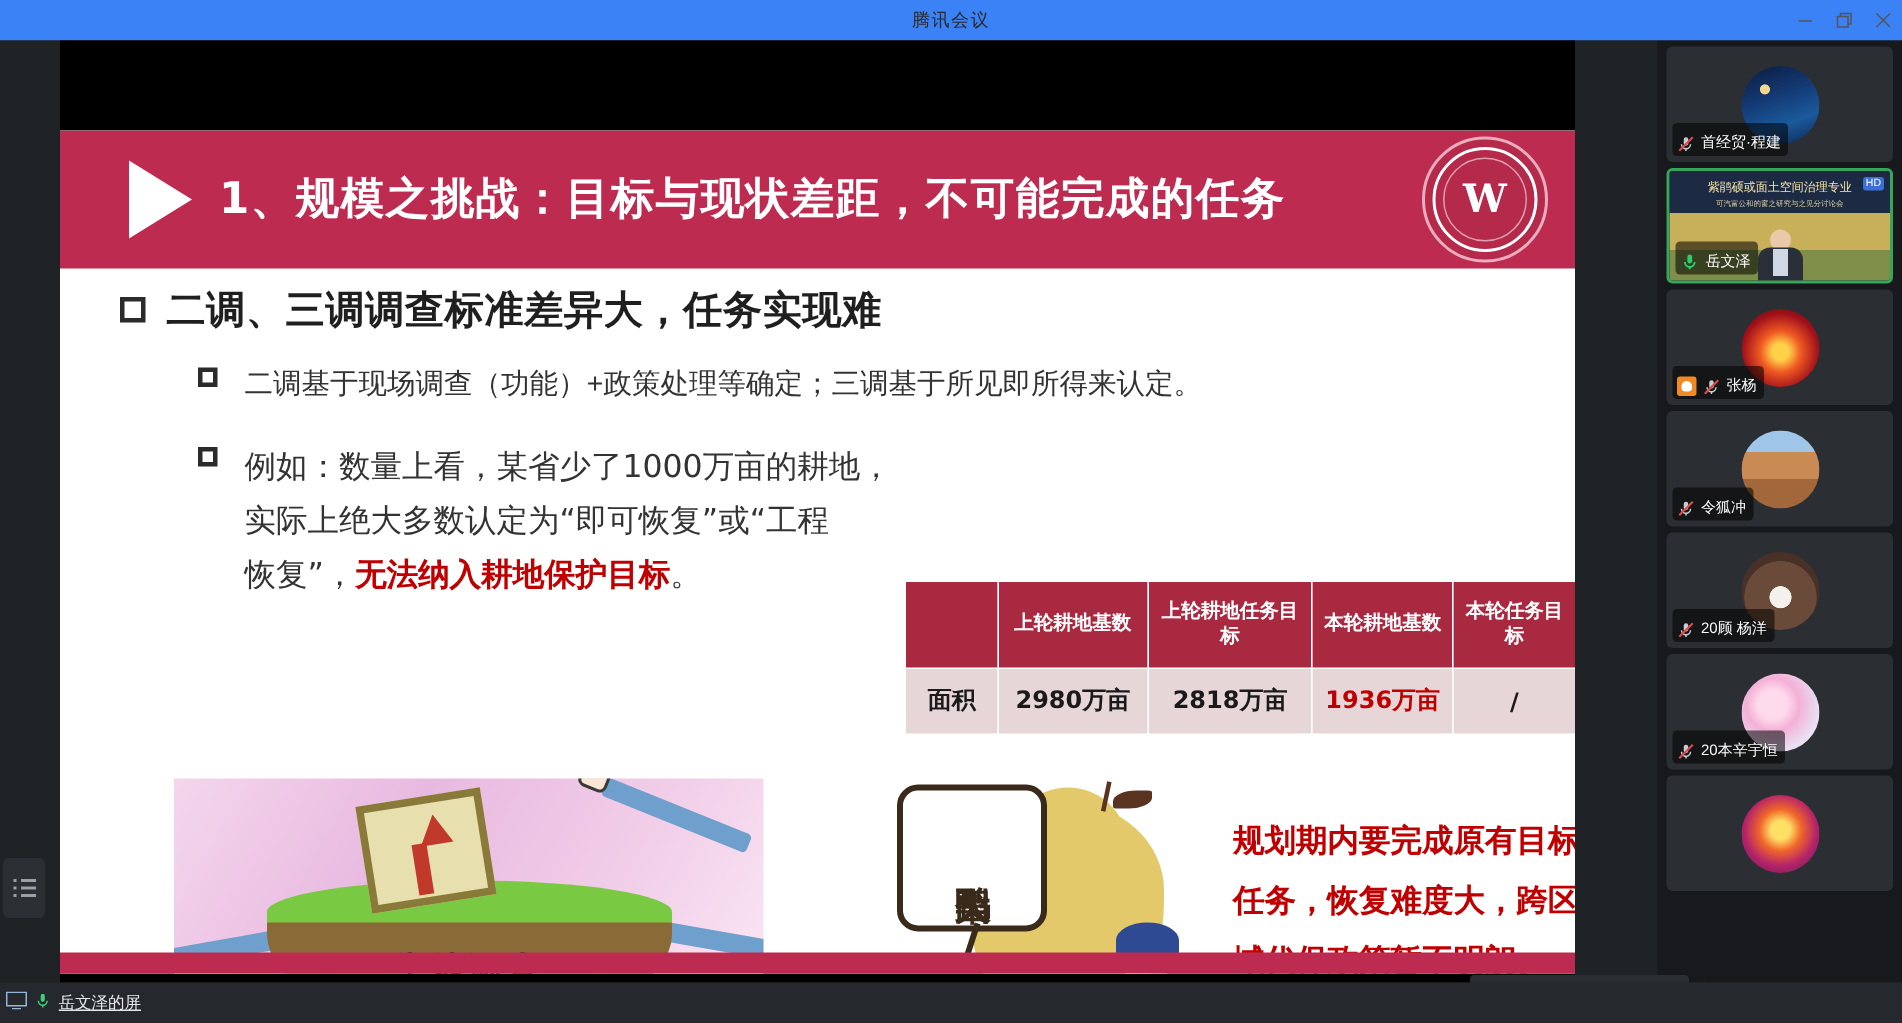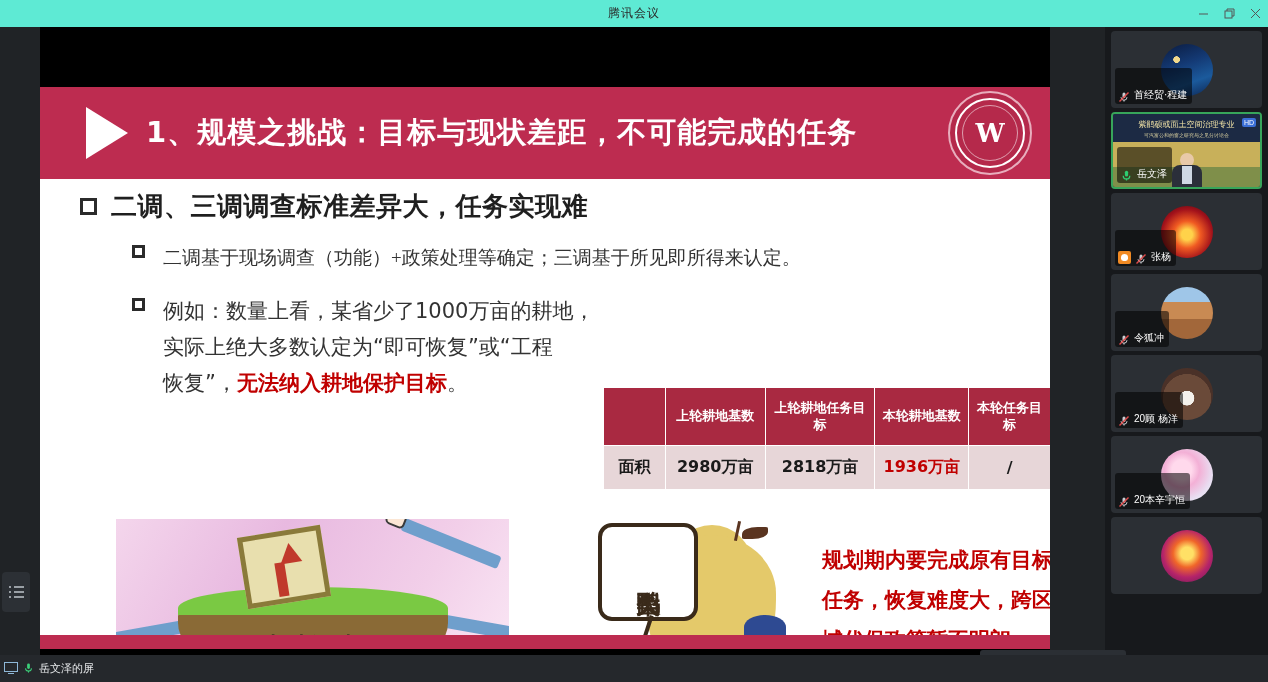--- a/index.html
+++ b/index.html
@@ -6,21 +6,21 @@
   html, body {
     width: 1268px; height: 682px;
     background: #1f2226;
     font-family: "Liberation Sans", "DejaVu Sans", sans-serif;
     overflow: hidden;
   }
 
   
   .titlebar {
     position: absolute; left: 0; top: 0; width: 1268px; height: 27px;
-    background: #5eead4;
+    background: #3b82f6;
     display: flex; align-items: center; justify-content: center;
   }
   .titlebar-title {
     font-size: 12px; color: #2a2a2a; letter-spacing: 1px;
   }
   .winctl {
     position: absolute; right: 0; top: 0; height: 27px;
     display: flex; align-items: center;
   }
   .winctl-btn {
@@ -103,21 +103,21 @@
     font-size: 26px; font-weight: bold; color: #1f1f1f; letter-spacing: .5px;
     font-family: "DejaVu Sans", sans-serif; white-space: nowrap;
   }
 
   .bullet1 {
     position: absolute; left: 92px; top: 66px;
     display: flex; align-items: flex-start; gap: 18px;
   }
   .bullet1 .txt {
     font-size: 19px; color: #333333; line-height: 1.35;
-    font-family: Liberation Serif, serif; white-space: nowrap;
+    font-family: Liberation Mono, monospace; white-space: nowrap;
   }
 
   .bullet2 {
     position: absolute; left: 92px; top: 114px;
     display: flex; align-items: flex-start; gap: 18px;
     width: 470px;
   }
   .bullet2 .txt {
     font-size: 21px; color: #333333; line-height: 1.72;
     font-family: "DejaVu Sans", sans-serif;
@@ -275,21 +275,21 @@
     background: #2b2f34; border-radius: 4px; overflow: hidden;
   }
   .tile.speaking { border: 2px solid #37a55a; }
   .tile .avatar {
     position: absolute; left: 50%; top: 50%; transform: translate(-50%,-50%);
     width: 52px; height: 52px; border-radius: 50%; overflow: hidden;
   }
   .nametag {
     position: absolute; left: 4px; bottom: 4px;
     display: flex; align-items: center; gap: 4px;
-    background: rgba(0,0,0,.55); border-radius: 3px; padding: 20px 5px 2px 3px;
+    background: rgba(0,0,0,.55); border-radius: 3px; padding: 6px 5px 2px 3px;
     max-width: 140px;
   }
   .nametag .nm {
     color: #ffffff; font-size: 10px; white-space: nowrap; overflow: hidden;
     text-overflow: ellipsis;
   }
   .mic-muted {
     width: 12px; height: 12px; flex: none; position: relative;
   }
   .mic-on { width: 13px; height: 13px; flex: none; }
@@ -375,21 +375,21 @@
   .bottom-icons .ic { color: #b9bcc1; }
 
   
   .taskbar {
     position: absolute; left: 0; top: 655px; width: 1268px; height: 27px;
     background: #25282c;
   }
   .tb-left {
     position: absolute; left: 4px; top: 3px; height: 21px;
     display: flex; align-items: center; gap: 5px;
-    color: #e6e8ea; font-size: 11px;
+    color: #e6e8ea; font-size: 11px; text-decoration: underline;
   }
   .tb-left .lbl { white-space: nowrap; max-width: 92px; overflow: hidden; }
 </style>
 </head>
 <body>
 
 <div class="titlebar">
   <div class="titlebar-title">腾讯会议</div>
   <div class="winctl">
     <div class="winctl-btn">

